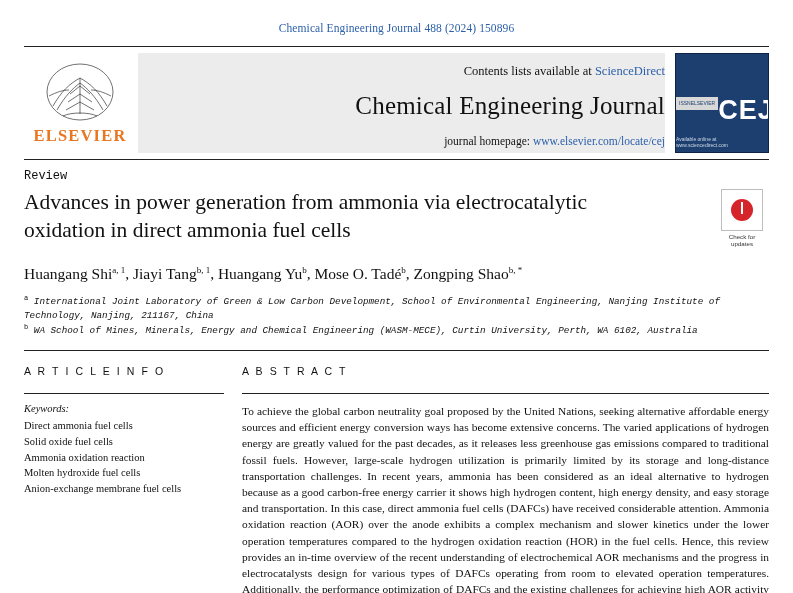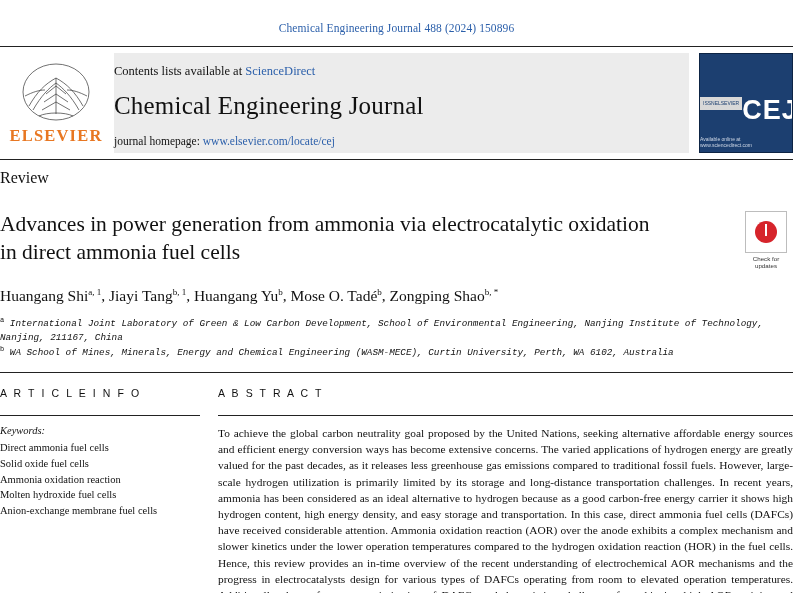--- a/index.html
+++ b/index.html
@@ -13,21 +13,21 @@
     font-family: "Liberation Serif", serif;
     color: #000;
     position: relative;
     overflow: hidden;
   }
   .page {
     width: 793px;
     height: 593px;
     position: relative;
     box-sizing: border-box;
-    padding: 0 0;
+    padding: 0 24px;
   }
 
   
   .journal-ref {
     text-align: center;
     font-family: "Liberation Serif", serif;
     font-size: 11.5px;
     color: #2b5faa;
     padding-top: 22px;
     padding-bottom: 12px;
@@ -67,21 +67,21 @@
     color: #e87722;
     font-weight: 700;
     margin-top: 2px;
   }
   .center-box {
     flex: 1 1 auto;
     background: #ececec;
     margin: 6px 6px 6px 2px;
     display: flex;
     flex-direction: column;
-    align-items: flex-start;
+    align-items: flex-end;
     justify-content: center;
     position: relative;
   }
   .contents-line {
     font-size: 12.5px;
     margin-top: 4px;
     color: #111;
   }
   .contents-line .sd {
     color: #2b5faa;
@@ -146,23 +146,23 @@
   .cej-bottom {
     position: absolute;
     bottom: 4px;
     font-family: "Liberation Sans", sans-serif;
     font-size: 5px;
     color: #cfd8e6;
   }
 
   
   .review-label {
-    font-family: Liberation Serif, serif;
-    font-size: 16px;
-    margin: 9px 0 20px 0;
+    font-family: Liberation Mono, monospace;
+    font-size: 12px;
+    margin: 9px 0 2px 0;
     color: #111;
   }
   .title-row {
     display: flex;
     align-items: flex-start;
     justify-content: space-between;
     gap: 42px;
   }
   .art-title {
     font-size: 21.5px;

